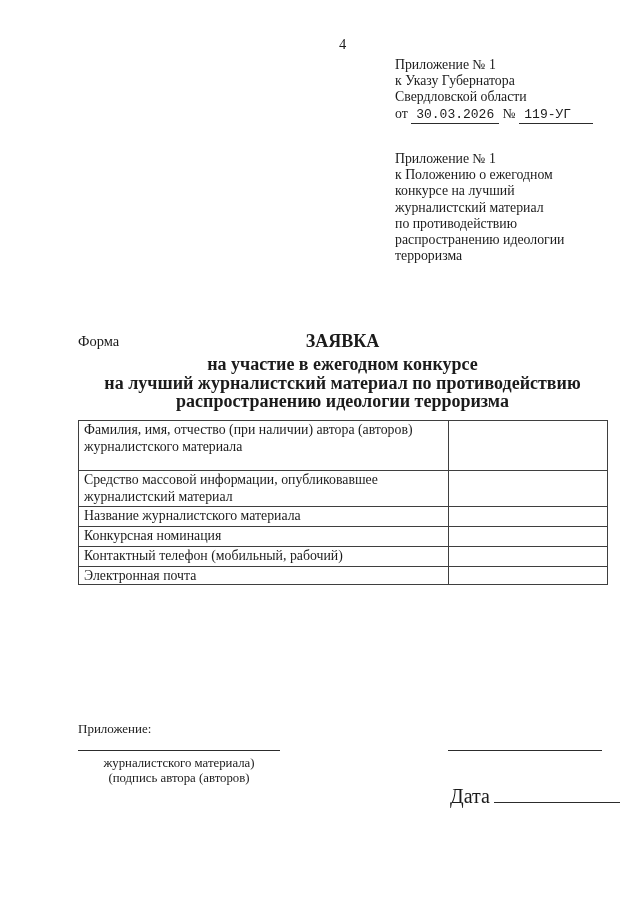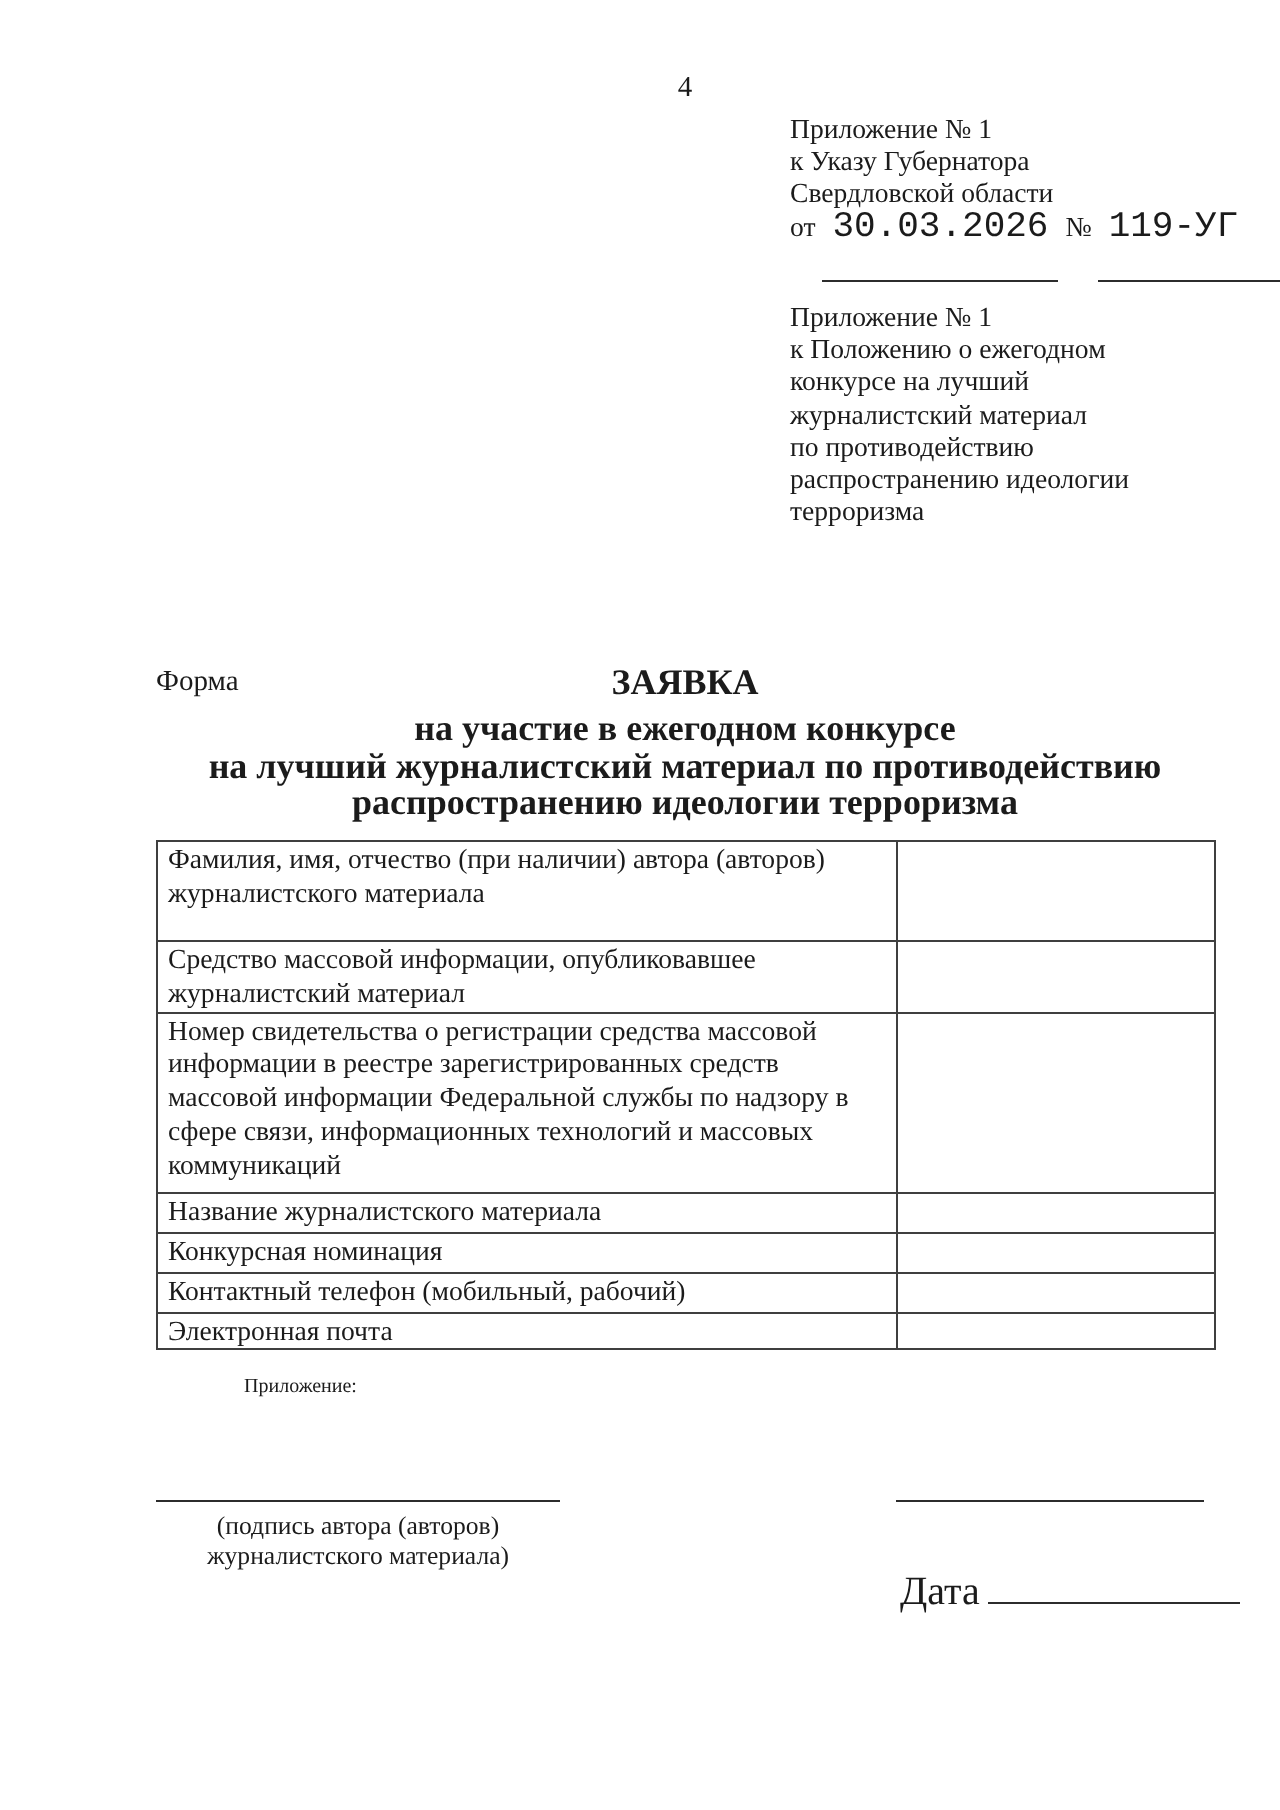--- a/index.html
+++ b/index.html
@@ -23,23 +23,23 @@
   
   .appendix{
     left:395px; width:235px;
     font-size:13.8px; line-height:16.2px;
   }
   .appendix-1{top:57px;}
   .appendix-2{top:151px;}
   .appendix div{white-space:nowrap;}
   .fill-line{
     font-family:"Liberation Mono", monospace;
-    font-size:18px;
+    font-size:13px;
     border-bottom:1px solid #2c2c2c;
-    padding:0 5px 19px 5px;
+    padding:0 5px 1px 5px;
     display:inline-block;
     line-height:14px;
     text-align:center;
   }
   .fill-line.ext{padding-right:22px;}
 
   
   .form-label{left:78px; top:301px; font-size:14.5px;margin-top:32px;}
 
   
@@ -69,21 +69,21 @@
   .r1 td{height:18px;}
   .r2 td{height:48px;}
   .r3 td{height:31px;}
   .r4 td{height:88px;}
   .r5 td{height:18px;}
   .r6 td{height:18px;}
   .r7 td{height:18px;}
   .r8 td{height:14px;}
 
   
-  .attachment-label{left:78px; top:688px; font-size:10px;margin-left:44px;}
+  .attachment-label{left:78px; top:721px; font-size:13px;}
 
   
   .sig-rule{border-top:1.2px solid #2c2c2c; height:0;}
   .sig-rule-left{left:78px; top:750px; width:202px;}
   .sig-rule-right{left:448px; top:750px; width:154px;}
   .sig-caption{
     font-size:12.8px; line-height:14.6px; text-align:center;
   }
   .sig-caption-left{left:68px; top:756px; width:222px;}
   .sig-caption-right{left:430px; top:756px; width:190px;}
@@ -144,24 +144,20 @@
       </colgroup>
     <tbody>
       <tr class="r2">
         <td>Фамилия, имя, отчество (при наличии) автора (авторов) журналистского материала</td>
         <td></td>
       </tr>
       <tr class="r3">
         <td>Средство массовой информации, опубликовавшее журналистский материал</td>
         <td></td>
       </tr>
-      <tr class="r4">
-        <td>Номер свидетельства о регистрации средства массовой информации в реестре зарегистрированных средств массовой информации Федеральной службы по надзору в сфере связи, информационных технологий и массовых коммуникаций</td>
-        <td></td>
-      </tr>
       <tr class="r5">
         <td>Название журналистского материала</td>
         <td></td>
       </tr>
       <tr class="r6">
         <td>Конкурсная номинация</td>
         <td></td>
       </tr>
       <tr class="r7">
         <td>Контактный телефон (мобильный, рабочий)</td>
@@ -171,22 +167,22 @@
         <td>Электронная почта</td>
         <td></td>
       </tr>
     </tbody>
   </table>
 
   <div class="abs attachment-label">Приложение:</div>
 
   <div class="abs sig-rule sig-rule-left"></div>
   <div class="abs sig-caption sig-caption-left">
+    <div>журналистского материала)</div>
     <div>(подпись автора (авторов)</div>
-    <div>журналистского материала)</div>
   </div>
 
   <div class="abs sig-rule sig-rule-right"></div>
 
   <div class="abs date-row">
     <span>Дата</span><span class="date-blank"></span>
   </div>
 
 </div>
 

